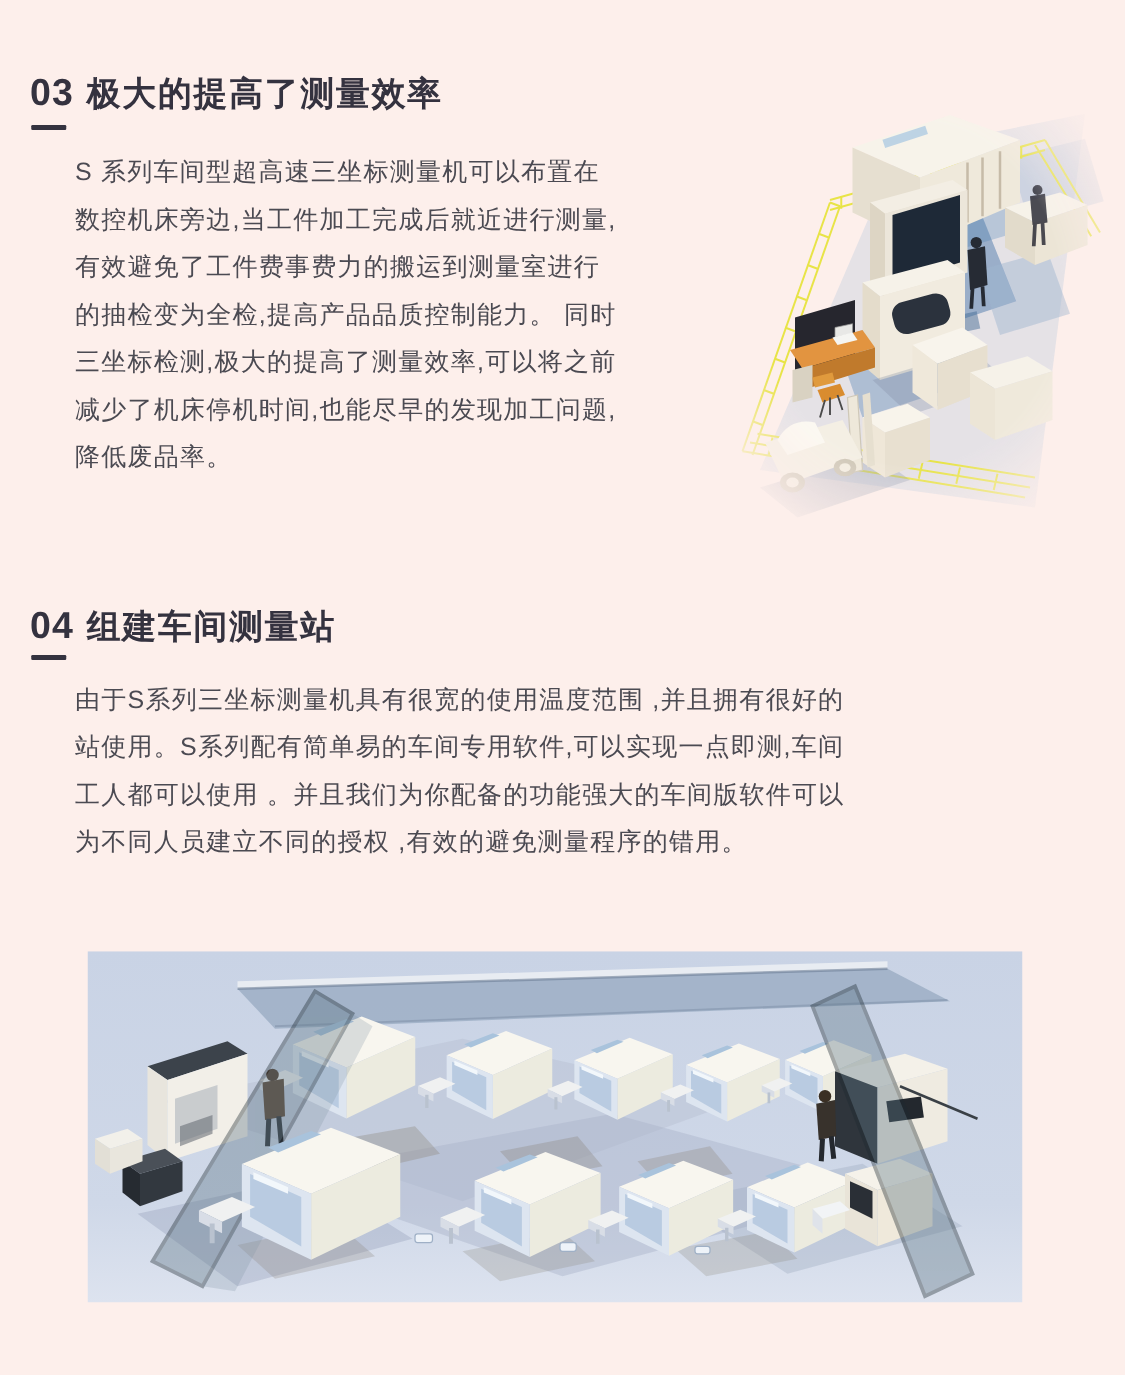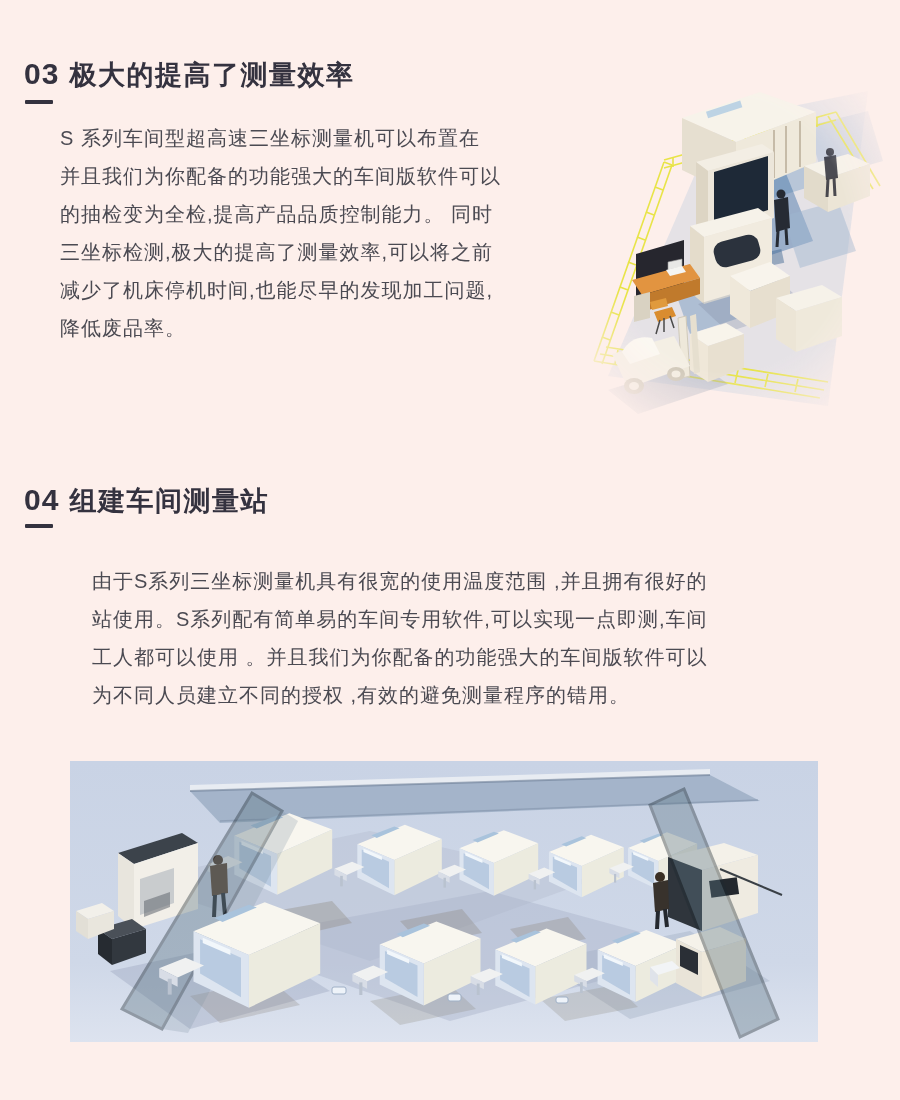--- a/index.html
+++ b/index.html
@@ -22,42 +22,43 @@
   .section-title{font-size:27px;letter-spacing:1.5px;}
   .number-underline{
     position:absolute;left:25px;width:28px;height:4px;
     background:#34323f;border-radius:1px;
   }
   .paragraph{
     position:absolute;left:60px;
     color:#4b4a52;font-size:20px;line-height:38px;letter-spacing:1px;
   }
   #para-03{top:119px;width:520px;}
-  #para-04{top:562px;width:780px;margin-left:32px;}
+  #para-04{top:541px;width:780px;}
   #heading-03{top:57px;}
   #underline-03{top:100px;}
   #heading-04{top:483px;text-align:center;}
   #underline-04{top:524px;}
   #illustration-03{position:absolute;left:578px;top:66px;}
   #illustration-04{position:absolute;left:70px;top:761px;}
 </style>
 </head>
 <body>
 
 <div class="page">
 
   <div class="section-heading" id="heading-03">
     <span class="section-number">03</span>
     <span class="section-title">极大的提高了测量效率</span>
   </div>
   <div class="number-underline" id="underline-03"></div>
 
   <div class="paragraph" id="para-03">
       <div>S 系列车间型超高速三坐标测量机可以布置在</div>
-      <div>并且我们为你配备的功能强大的车间版软件可以</div>
+      <div>数控机床旁边,当工件加工完成后就近进行测量,</div>
+      <div>有效避免了工件费事费力的搬运到测量室进行</div>
       <div>的抽检变为全检,提高产品品质控制能力。 同时</div>
       <div>三坐标检测,极大的提高了测量效率,可以将之前</div>
       <div>减少了机床停机时间,也能尽早的发现加工问题,</div>
       <div>降低废品率。</div>
     </div>
 
   <svg id="illustration-03" width="322" height="368" viewBox="0 0 322 368">
     <defs>
       <radialGradient id="fadeG" cx="0.47" cy="0.46" r="0.60">
         <stop offset="0" stop-color="#ffffff"></stop>

